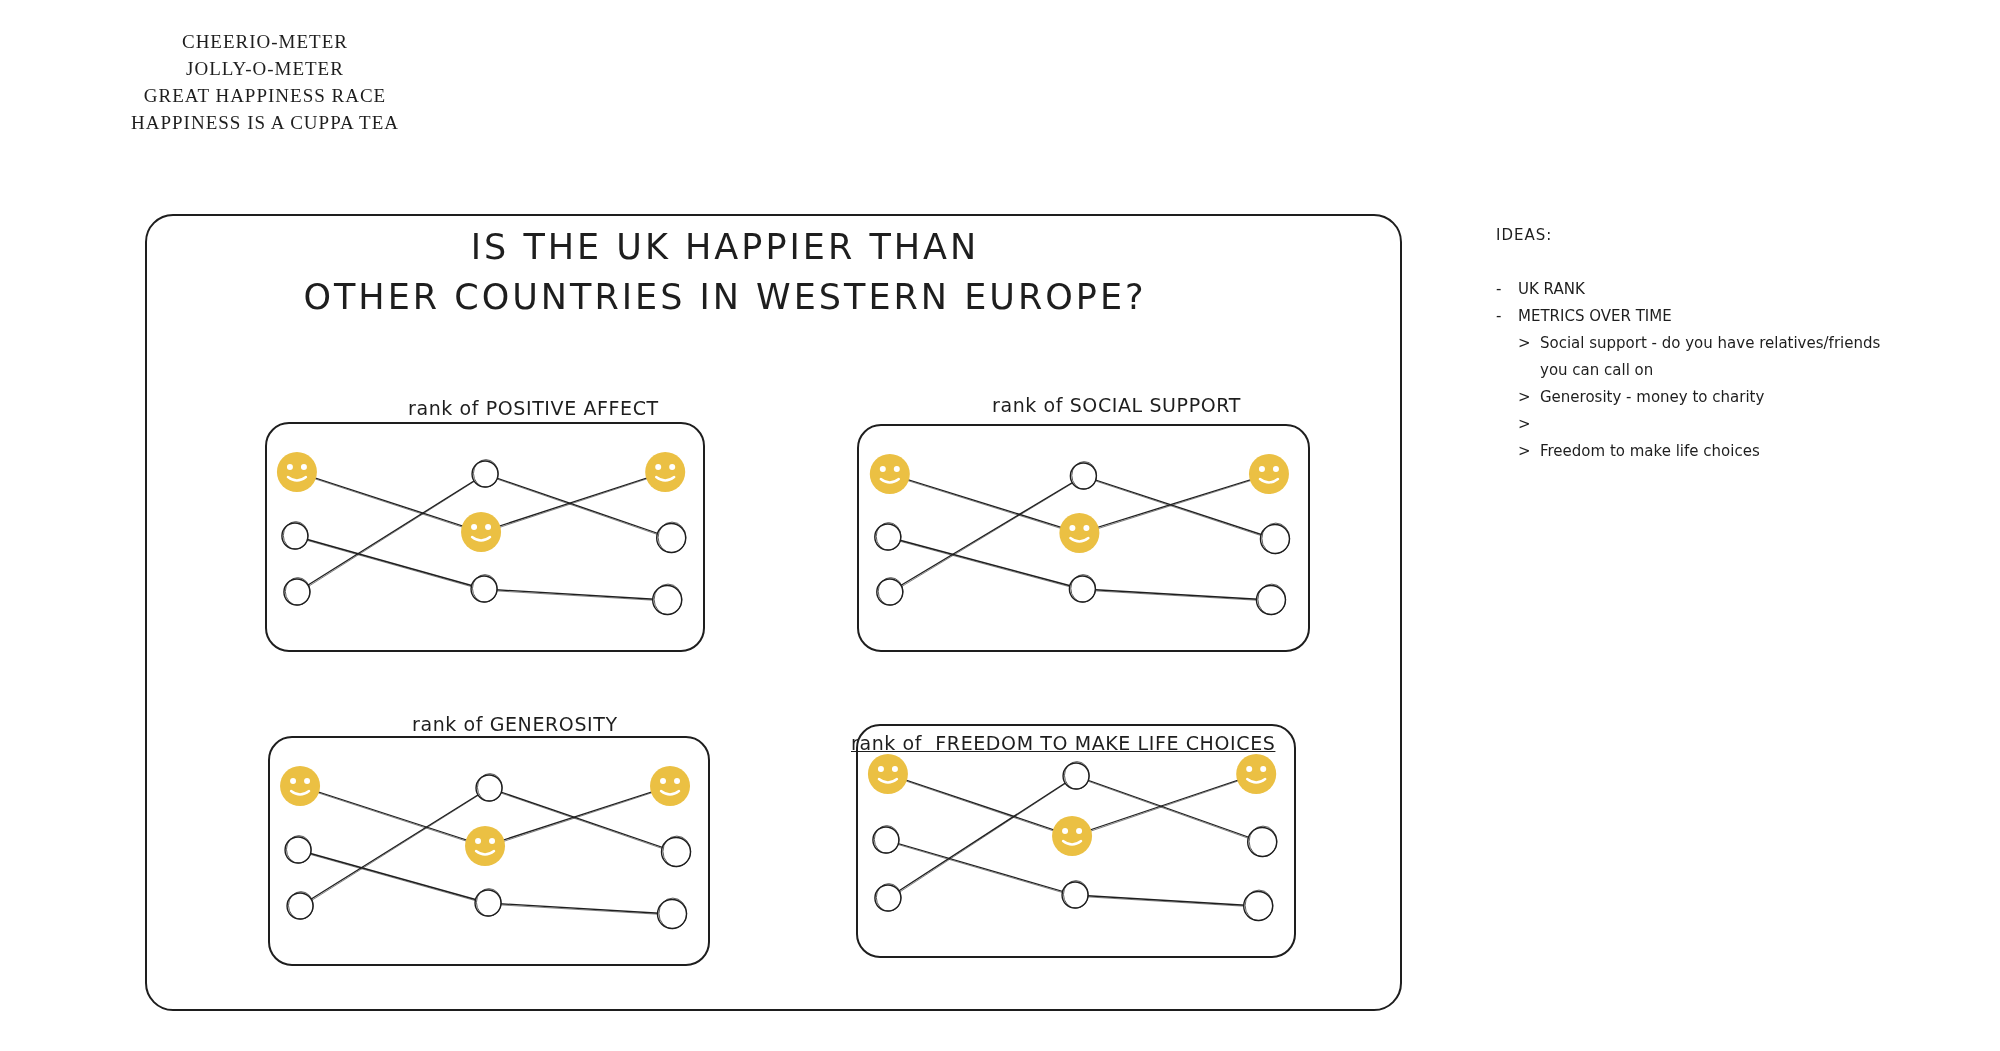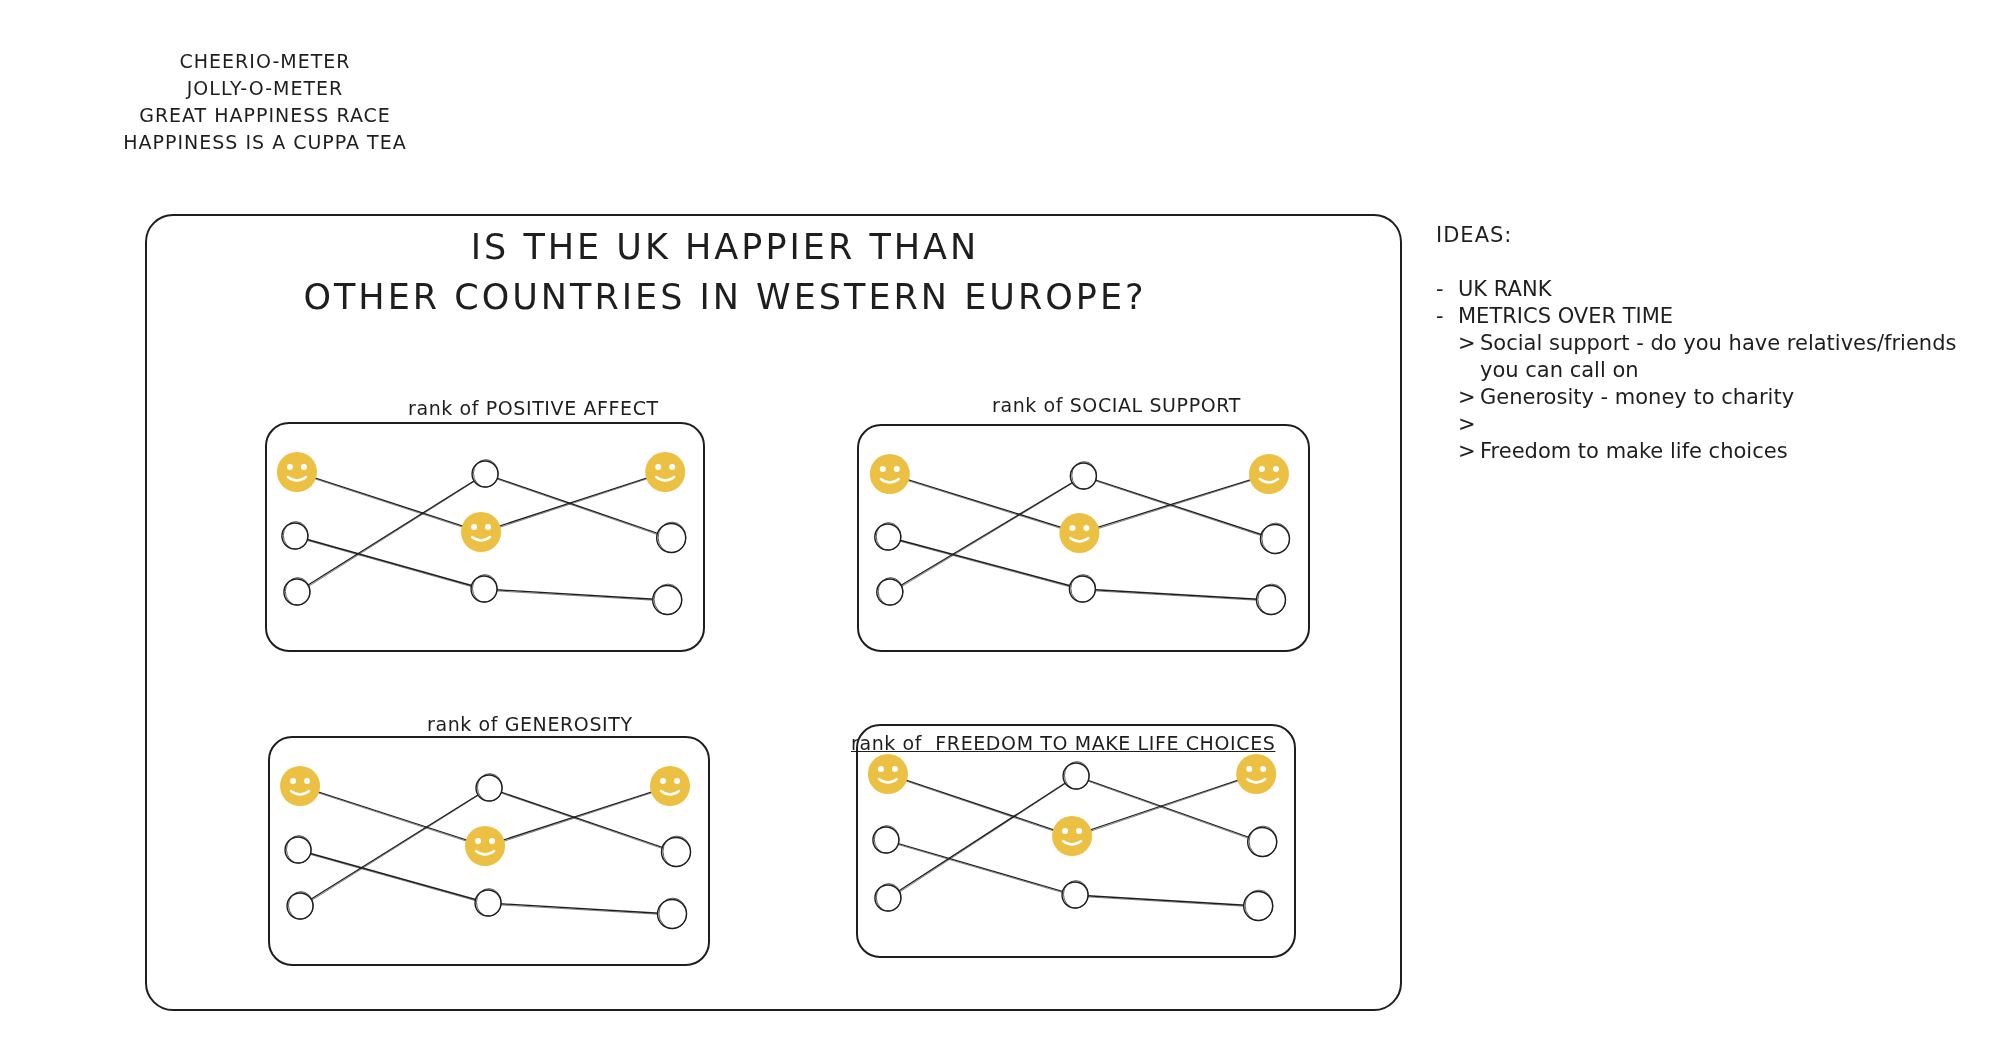--- a/index.html
+++ b/index.html
@@ -1,30 +1,30 @@
 <!DOCTYPE html>
 <html><head>
 <meta charset="utf-8">
 <style>
   html, body { margin:0; padding:0; background:#ffffff; }
   body { width:2000px; height:1051px; position:relative; overflow:hidden;
          font-family: "DejaVu Sans", sans-serif; color:#1e1e1e; }
   .abs { position:absolute; }
-  .brainstorm { left:90px; top:48px; width:350px; text-align:center;
-                font-size:19px; line-height:27px; letter-spacing:1px; }
+  .brainstorm { left:90px; top:28px; width:350px; text-align:center;
+                font-size:19px; line-height:27px; letter-spacing:1px;font-family:Liberation Serif, serif; }
   .brainstorm div { white-space:nowrap; }
   .frame { left:145px; top:214px; width:1257px; height:797px;
            border:2px solid #1e1e1e; border-radius:28px; box-sizing:border-box; }
   .title { left:145px; top:222px; width:1160px; text-align:center;
            font-size:35px; line-height:50px; letter-spacing:3px; font-weight:400; }
   .title div { white-space:nowrap; }
   .plabel { font-size:19px; white-space:nowrap; letter-spacing:0.6px; line-height:22px;margin-left:8px; }
   .panel { border:2px solid #1e1e1e; border-radius:24px; box-sizing:border-box; background:transparent; }
   .panel svg { position:absolute; left:0; top:0; overflow:visible; }
-  .ideas { left:1436px; top:222px; font-size:21px; line-height:27px; white-space:nowrap; }
+  .ideas { left:1496px; top:222px; font-size:15px; line-height:27px; white-space:nowrap; }
   .ideas .head { letter-spacing:1px; }
   .ideas .row { display:flex; }
   .ideas .l1 .mk { width:22px; }
   .ideas .l2 { padding-left:22px; }
   .ideas .l2 .mk { width:22px; }
   .ideas .cont { padding-left:44px; }
   .ideas .gap { height:27px; }
 </style>
 </head>
 <body>
@@ -37,21 +37,21 @@
 </div>
 
 <div class="abs frame"></div>
 <div class="abs title">
   <div>IS THE UK HAPPIER THAN</div>
   <div>OTHER COUNTRIES IN WESTERN EUROPE?</div>
 </div>
 
 <div class="abs plabel" style="left:400px; top:397px;">rank of POSITIVE AFFECT</div>
 <div class="abs plabel" style="left:984px; top:394px;">rank of SOCIAL SUPPORT</div>
-<div class="abs plabel" style="left:419px; top:713px;text-align:center;">rank of GENEROSITY</div>
+<div class="abs plabel" style="left:404px; top:713px;text-align:center;">rank of GENEROSITY</div>
 <div class="abs plabel" style="left:843px; top:732px; white-space:pre;text-decoration:underline;">rank of  FREEDOM TO MAKE LIFE CHOICES</div>
 
 <div class="abs panel" style="left:265px; top:422px; width:440px; height:230px;">
   <svg width="440" height="230">
       <g>
         <line x1="29.92" y1="48" x2="214.06" y2="108" stroke="#1e1e1e" stroke-width="1.3"></line>
         <line x1="30.720000000000002" y1="49.2" x2="213.46" y2="109" stroke="#1e1e1e" stroke-width="0.8" opacity="0.7"></line>
         <line x1="214.06" y1="108" x2="398.2" y2="48" stroke="#1e1e1e" stroke-width="1.3"></line>
         <line x1="214.86" y1="109.2" x2="397.59999999999997" y2="49" stroke="#1e1e1e" stroke-width="0.8" opacity="0.7"></line>
         <line x1="27.92" y1="112" x2="217.06" y2="165" stroke="#1e1e1e" stroke-width="1.3"></line>

